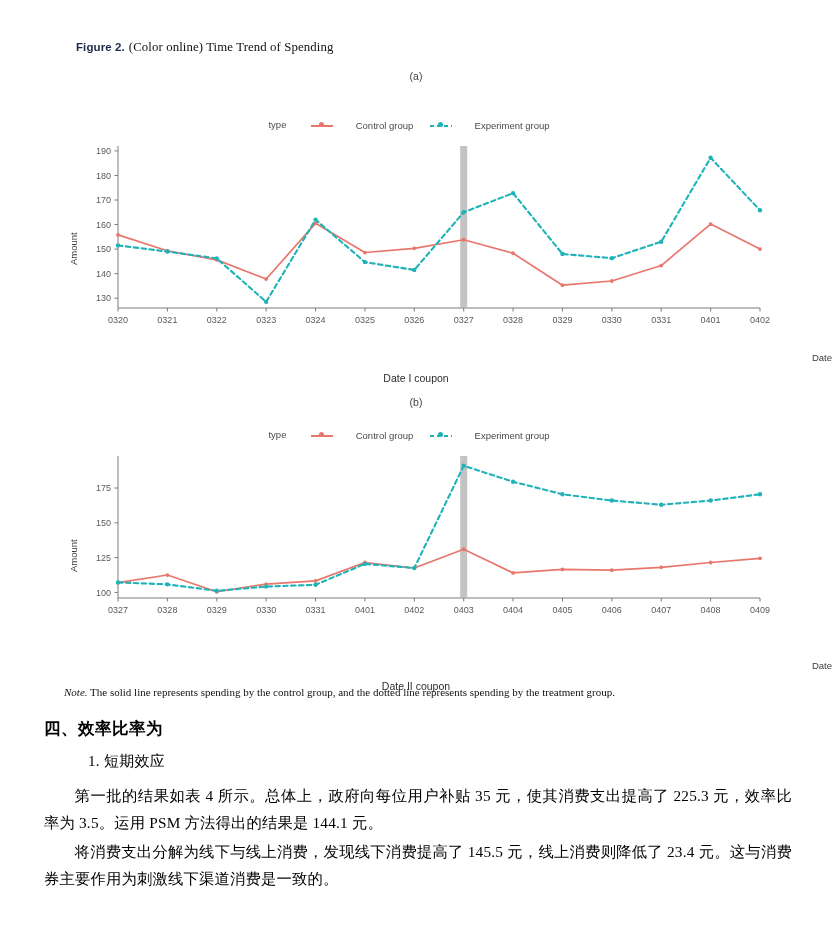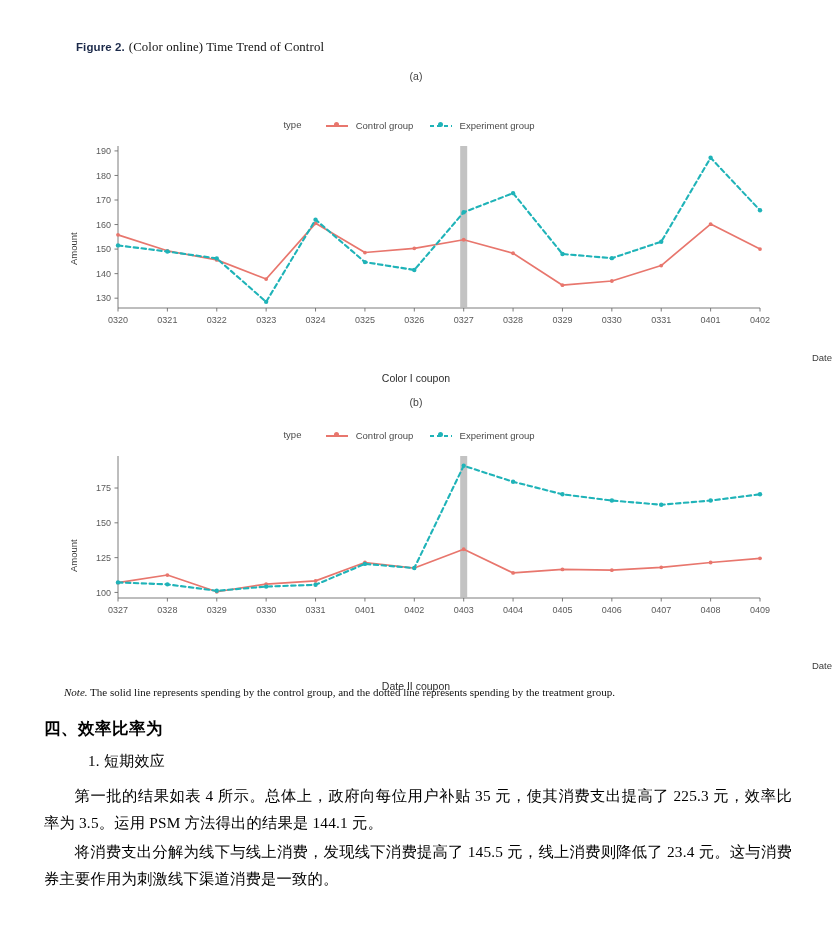--- a/index.html
+++ b/index.html
@@ -54,21 +54,21 @@
   }
   .legend .lg-key:after{
     content:"";position:absolute;left:8px;top:1.5px;width:5px;height:5px;border-radius:50%;
   }
   .lg-key.solid:before{background:#E8766D;}
   .lg-key.solid:after{background:#E8766D;}
   .lg-key.dashed:before{
     background:repeating-linear-gradient(to right,#1FB3B8 0 4px,transparent 4px 7px);
   }
   .lg-key.dashed:after{background:#1FB3B8;}
-  .legend .lg-lab{vertical-align:middle;}
+  .legend .lg-lab{vertical-align:middle;margin-left:15px;}
 
   
   .plot-wrap{position:absolute;}
   .plot-svg{display:block;}
   .axis-title-x{
     position:absolute;width:100%;text-align:right;
     font-family:"Liberation Sans", sans-serif;font-size:9.5px;color:#3a3a3a;
   }
   .sub-title{
     position:absolute;left:0;width:832px;text-align:center;
@@ -105,21 +105,21 @@
   }
   .cn-p1{top:782px;}
   .cn-p2{top:838px;}
 </style>
 </head>
 <body>
 
 <div class="page">
 
   <div class="fig-caption">
-    <span class="fignum">Figure 2.</span><span class="captxt">(Color online) Time Trend of Control</span>
+    <span class="fignum">Figure 2.</span><span class="captxt">(Color online) Time Trend of Spending</span>
   </div>
 
   <div class="panel" id="panel-a" style="top:0;">
     <div class="panel-label" style="top:70px;">(a)</div>
 
     <div class="legend" style="top:119px;">
       <span class="lg-title">type</span>
       <span class="lg-item">
         <span class="lg-key solid"></span>
         <span class="lg-lab">Control group</span>
@@ -207,21 +207,21 @@
           <circle cx="441.0769230769231" cy="55.127272727272704" r="2.2" fill="#1FB3B8"></circle>
           <circle cx="490.46153846153845" cy="116.00000000000001" r="2.2" fill="#1FB3B8"></circle>
           <circle cx="539.8461538461538" cy="120.17272727272724" r="2.2" fill="#1FB3B8"></circle>
           <circle cx="589.2307692307693" cy="103.72727272727272" r="2.2" fill="#1FB3B8"></circle>
           <circle cx="638.6153846153846" cy="19.781818181818203" r="2.2" fill="#1FB3B8"></circle>
           <circle cx="688" cy="72.30909090909087" r="2.2" fill="#1FB3B8"></circle>
         </svg>
     </div>
 
     <div class="axis-title-x" style="left:0;width:832px;top:352px;">Date</div>
-    <div class="sub-title" style="top:372px;">Color I coupon</div>
+    <div class="sub-title" style="top:372px;">Date I coupon</div>
   </div>
 
   <div class="panel" id="panel-b" style="top:0;">
     <div class="panel-label" style="top:396px;">(b)</div>
 
     <div class="legend" style="top:429px;">
       <span class="lg-title">type</span>
       <span class="lg-item">
         <span class="lg-key solid"></span>
         <span class="lg-lab">Control group</span>

